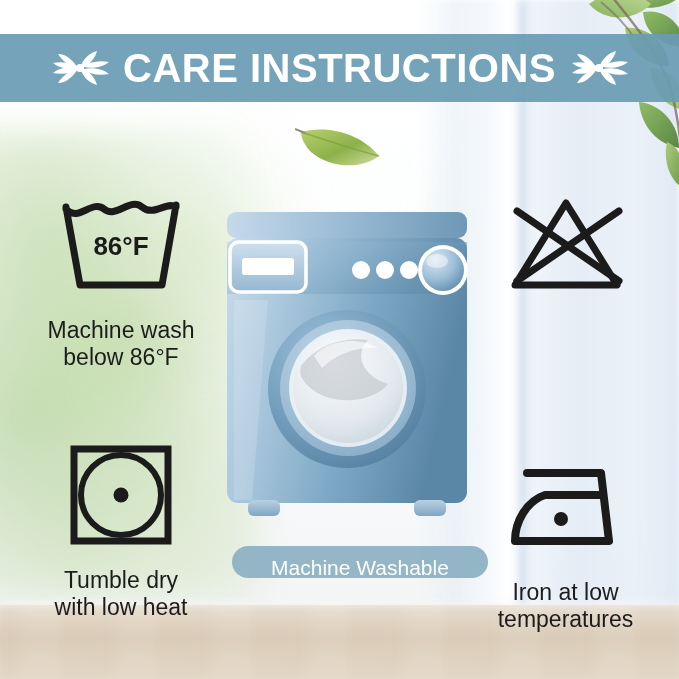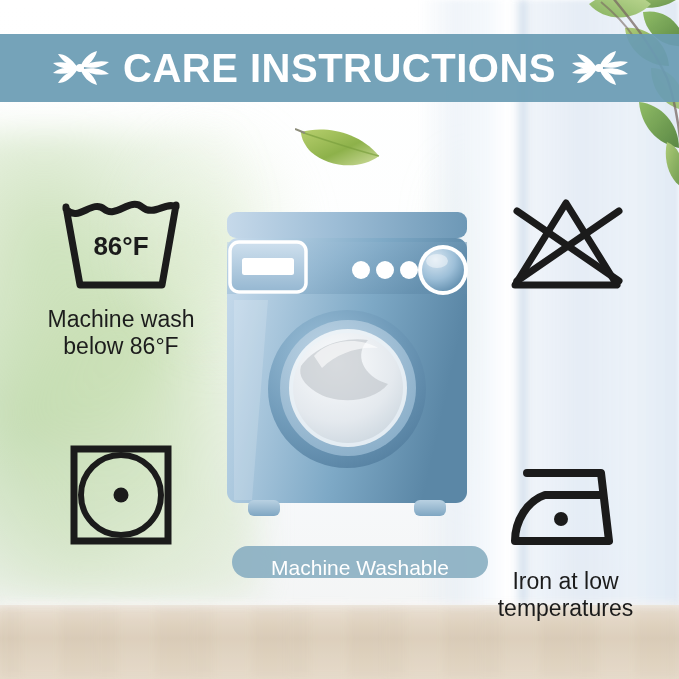--- a/index.html
+++ b/index.html
@@ -106,21 +106,21 @@
   }
   .fleur { width:62px; height:44px; flex:none; }
   .fleur svg { width:100%; height:100%; display:block; }
 
   
   .cell { position:absolute; text-align:center; z-index:4; }
   .cell .sym { display:flex; align-items:center; justify-content:center; height:110px; }
   .cell .sym svg { display:block; }
   .cell .cap {
     font-size:23px; color:#1c1c1c; line-height:1.18;
-    margin-top:6px; white-space:pre-line;
+    margin-top:17px; white-space:pre-line;
   }
 
   #cell-wash   { left:6px;   top:190px; width:230px; }
   #cell-bleach { left:452px; top:190px; width:227px; }
   #cell-dry    { left:6px;   top:440px; width:230px; }
   #cell-iron   { left:452px; top:452px; width:227px; }
 
   
   #washer { position:absolute; left:222px; top:208px; width:250px; height:330px; z-index:4; }
   #washer svg { width:100%; height:100%; display:block; }
@@ -250,20 +250,22 @@
 </div>
 
 <div class="cell" id="cell-dry">
   <div class="sym">
     <svg width="112" height="104" viewBox="0 0 112 104" xmlns="http://www.w3.org/2000/svg">
       <rect x="9" y="6" width="94" height="92" fill="none" stroke="#1b1b1b" stroke-width="7"></rect>
       <circle cx="56" cy="52" r="40" fill="none" stroke="#1b1b1b" stroke-width="6"></circle>
       <circle cx="56" cy="52" r="7.5" fill="#1b1b1b"></circle>
     </svg>
   </div>
+  <div class="cap">Tumble dry
+with low heat</div>
 </div>
 
 <div class="cell" id="cell-iron">
   <div class="sym">
     <svg width="126" height="100" viewBox="0 0 126 100" xmlns="http://www.w3.org/2000/svg">
       <path d="M24 16 L98 16 L106 84 L12 84 C12 64 24 44 42 38 L96 38" fill="none" stroke="#1b1b1b" stroke-width="8" stroke-linejoin="round" stroke-linecap="round"></path>
       <circle cx="58" cy="62" r="7" fill="#1b1b1b"></circle>
     </svg>
   </div>
   <div class="cap">Iron at low

